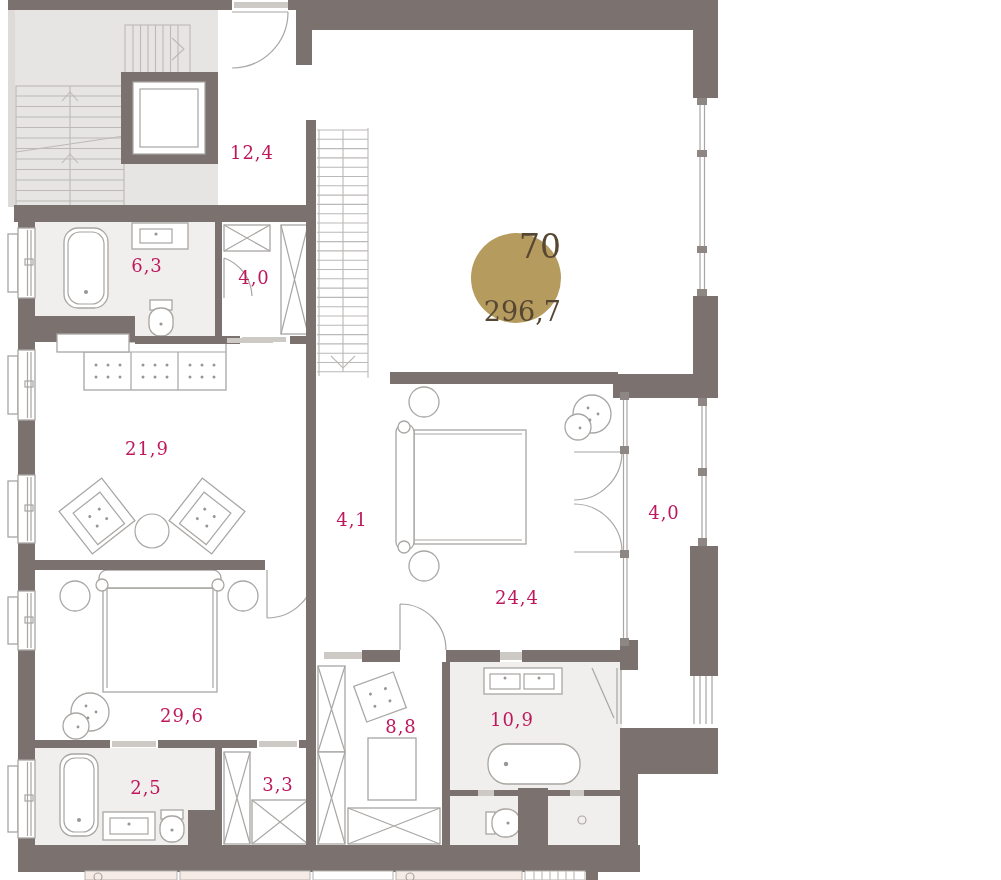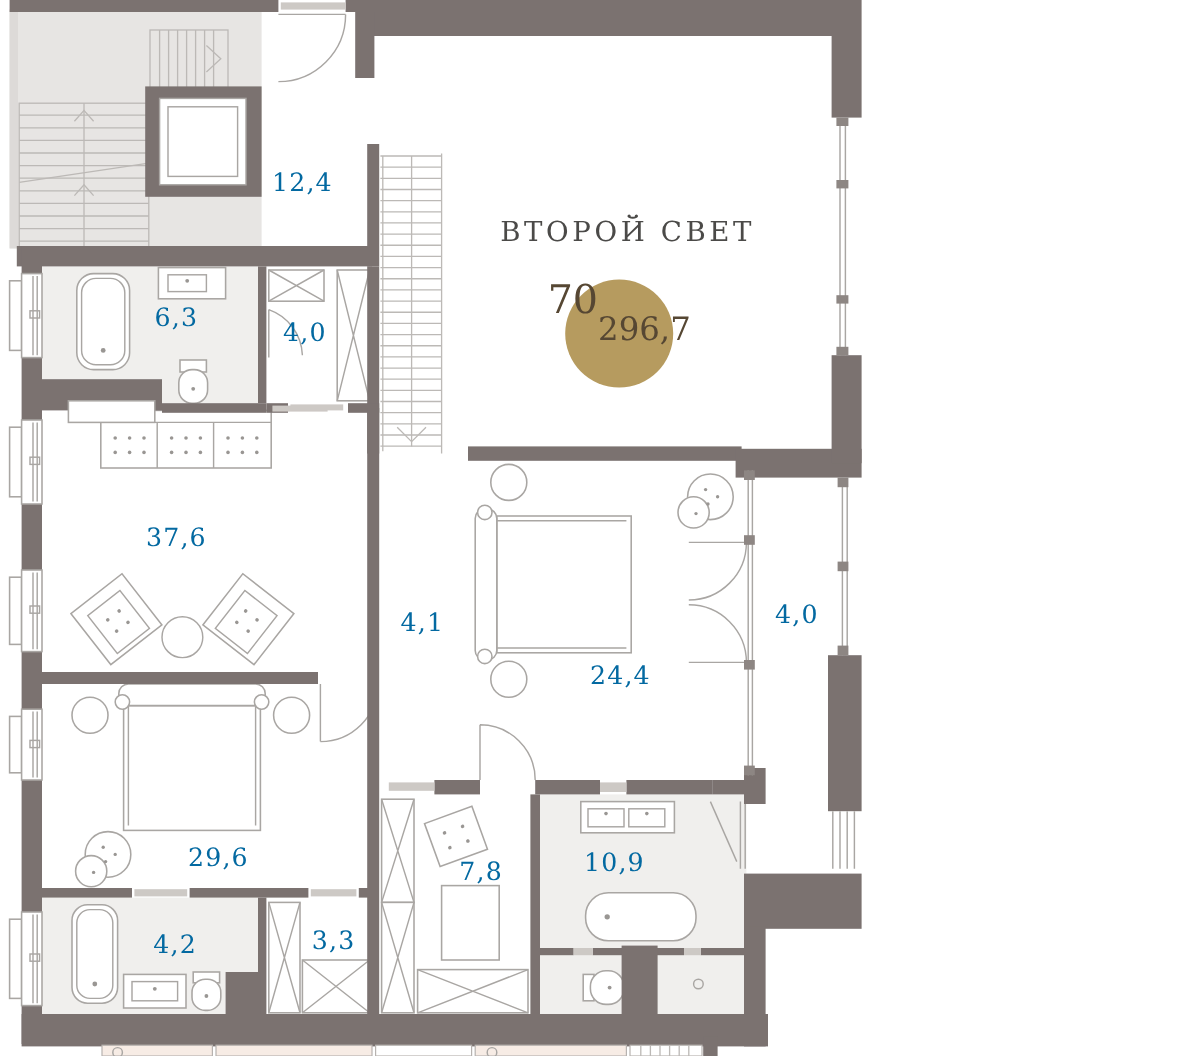--- a/index.html
+++ b/index.html
@@ -14,26 +14,26 @@
   .fx{fill:#ffffff;stroke:#a9a6a3;stroke-width:1.3;}
   .ln{fill:none;stroke:#a9a6a3;stroke-width:1.2;}
   .lnl{fill:none;stroke:#bcb9b6;stroke-width:1.1;}
   .dot{fill:#999693;stroke:none;}
   .sill{fill:#cdc9c5;stroke:none;}
   .mull{fill:#8d8683;stroke:none;}
   .pink{fill:#f7ece5;stroke:#b7b3b0;stroke-width:1;}
   .whitebox{fill:#ffffff;stroke:#b7b3b0;stroke-width:1;}
 
   .area-label{position:absolute;transform:translate(-50%,-50%);
-    font-size:21px;color:#0369a1;letter-spacing:1px;white-space:nowrap;}
+    font-size:18px;color:#be185d;letter-spacing:1px;white-space:nowrap;}
   .dh-title{position:absolute;transform:translate(-50%,-50%);
     font-size:23px;letter-spacing:3px;color:#4b4a48;white-space:nowrap;}
   .unit-badge{position:absolute;width:90px;height:90px;border-radius:50%;
     background:#b69b5f;transform:translate(-50%,-50%);
-    display:flex;flex-direction:row;align-items:flex-start;justify-content:center;
+    display:flex;flex-direction:column;align-items:flex-end;justify-content:center;
     color:#564733;}
   .unit-badge .num{font-size:33px;line-height:1.05;}
   .unit-badge .divider{width:58px;height:2px;background:#564733;margin:2px 0 3px;}
   .unit-badge .ar{font-size:27px;line-height:1.05;margin-top:28px;}
 </style>
 </head>
 <body>
 
 <div id="stage">
 
@@ -374,34 +374,33 @@
     <rect class="pink" x="180" y="871" width="130" height="9"></rect>
     <rect class="whitebox" x="313" y="871" width="80" height="9"></rect>
     <rect class="pink" x="396" y="871" width="126" height="9"></rect>
     <rect class="whitebox" x="525" y="871" width="60" height="9"></rect>
     <circle class="ln" cx="98" cy="877" r="4"></circle>
     <circle class="ln" cx="410" cy="877" r="4"></circle>
     <path class="lnl" d="M534,871V880 M542,871V880 M550,871V880 M558,871V880 M566,871V880 M574,871V880"></path>
   </g>
 </svg>
 
-<div class="dh-title" style="left:523px;top:194px">ВТОРОЙ СВЕТ</div>
 
 <div class="unit-badge" style="left:516px;top:278px">
   <div class="num">70</div>
   <div class="divider"></div>
   <div class="ar">296,7</div>
 </div>
 
 <div class="area-label" style="left:252px;top:152px">12,4</div>
 <div class="area-label" style="left:147px;top:265px">6,3</div>
 <div class="area-label" style="left:254px;top:277px">4,0</div>
-<div class="area-label" style="left:147px;top:448px">37,6</div>
+<div class="area-label" style="left:147px;top:448px">21,9</div>
 <div class="area-label" style="left:352px;top:519px">4,1</div>
-<div class="area-label" style="left:517px;top:563px">24,4</div>
+<div class="area-label" style="left:517px;top:597px">24,4</div>
 <div class="area-label" style="left:664px;top:512px">4,0</div>
 <div class="area-label" style="left:182px;top:715px">29,6</div>
-<div class="area-label" style="left:401px;top:726px">7,8</div>
+<div class="area-label" style="left:401px;top:726px">8,8</div>
 <div class="area-label" style="left:512px;top:719px">10,9</div>
-<div class="area-label" style="left:146px;top:787px">4,2</div>
+<div class="area-label" style="left:146px;top:787px">2,5</div>
 <div class="area-label" style="left:278px;top:784px">3,3</div>
 
 </div>
 
 </body></html>

